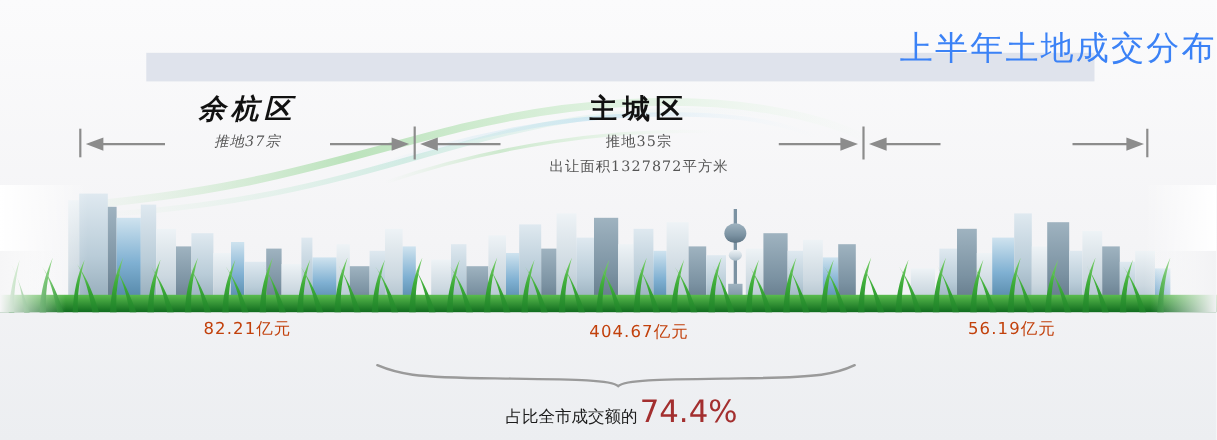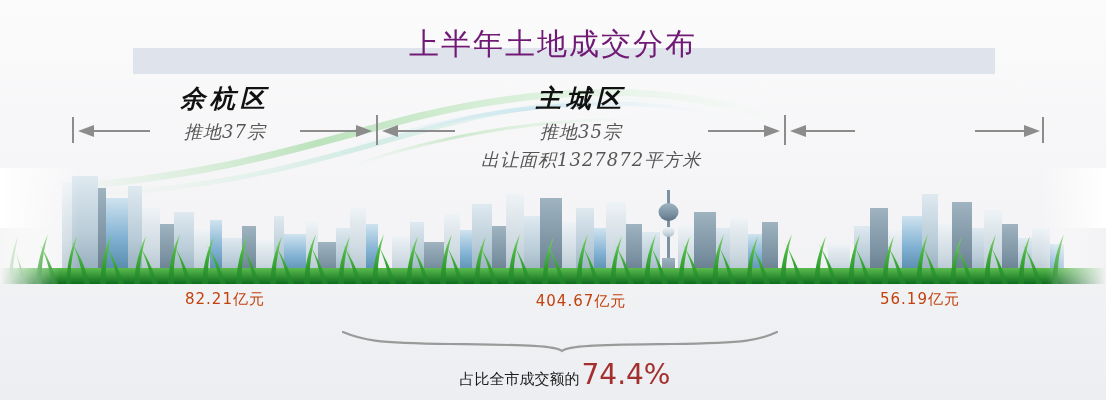--- a/index.html
+++ b/index.html
@@ -10,39 +10,39 @@
     position:relative;
   }
   #stage{position:absolute;inset:0;}
 
   
   .title-band{
     position:absolute;left:133px;top:48px;width:862px;height:26px;
     background:#dfe3ec;
   }
   .title-text{
-    position:absolute;left:0;top:24px;width:1106px;text-align:center;
-    font-size:30px;letter-spacing:2px;color:#701a75;
+    position:absolute;left:0;top:24px;width:1106px;text-align:right;
+    font-size:30px;letter-spacing:2px;color:#3b82f6;
     font-family:"DejaVu Sans","Liberation Sans",sans-serif;
     font-weight:400;
   }
 
   
   .swoosh{position:absolute;left:0;top:70px;width:1106px;height:140px;pointer-events:none;}
 
   
   .region{position:absolute;text-align:center;}
   .region .rname{
     font-family:"DejaVu Serif","Liberation Serif",serif;
     font-size:25px;font-weight:700;color:#111;letter-spacing:5px;
     white-space:nowrap;
   }
   .region .rline{
     font-family:"DejaVu Serif","Liberation Serif",serif;
-    font-size:18px;color:#555;letter-spacing:1px;white-space:nowrap;
+    font-size:13px;color:#555;letter-spacing:1px;white-space:nowrap;
     margin-top:5px;
   }
   .region .rline2{margin-top:4px;}
 
   
   .dimlayer{position:absolute;left:0;top:0;width:1106px;height:400px;pointer-events:none;}
 
   
   .cityband{position:absolute;left:0;top:168px;width:1106px;height:112px;overflow:hidden;}
   .grassband{position:absolute;left:0;top:228px;width:1106px;height:56px;overflow:hidden;}
@@ -143,21 +143,21 @@
       <line x1="975" y1="131" x2="1030" y2="131"></line>
       <polygon points="1040,131 1024,125 1024,137" stroke="none"></polygon>
     </g>
   </svg>
 
   <div class="region" style="left:135px;top:82px;width:180px;font-style:italic;">
     <div class="rname">余杭区</div>
     <div class="rline">推地37宗</div>
   </div>
 
-  <div class="region" style="left:481px;top:82px;width:200px;font-style:italic;">
+  <div class="region" style="left:481px;top:82px;width:200px;">
     <div class="rname">主城区</div>
     <div class="rline">推地35宗</div>
     <div class="rline rline2">出让面积1327872平方米</div>
   </div>
 
 
   <svg class="cityband" viewBox="0 0 1106 112" preserveAspectRatio="none">
     <defs>
       <linearGradient id="bgl" x1="0" y1="0" x2="0" y2="1">
         <stop offset="0%" stop-color="#dfe9f0"></stop>

